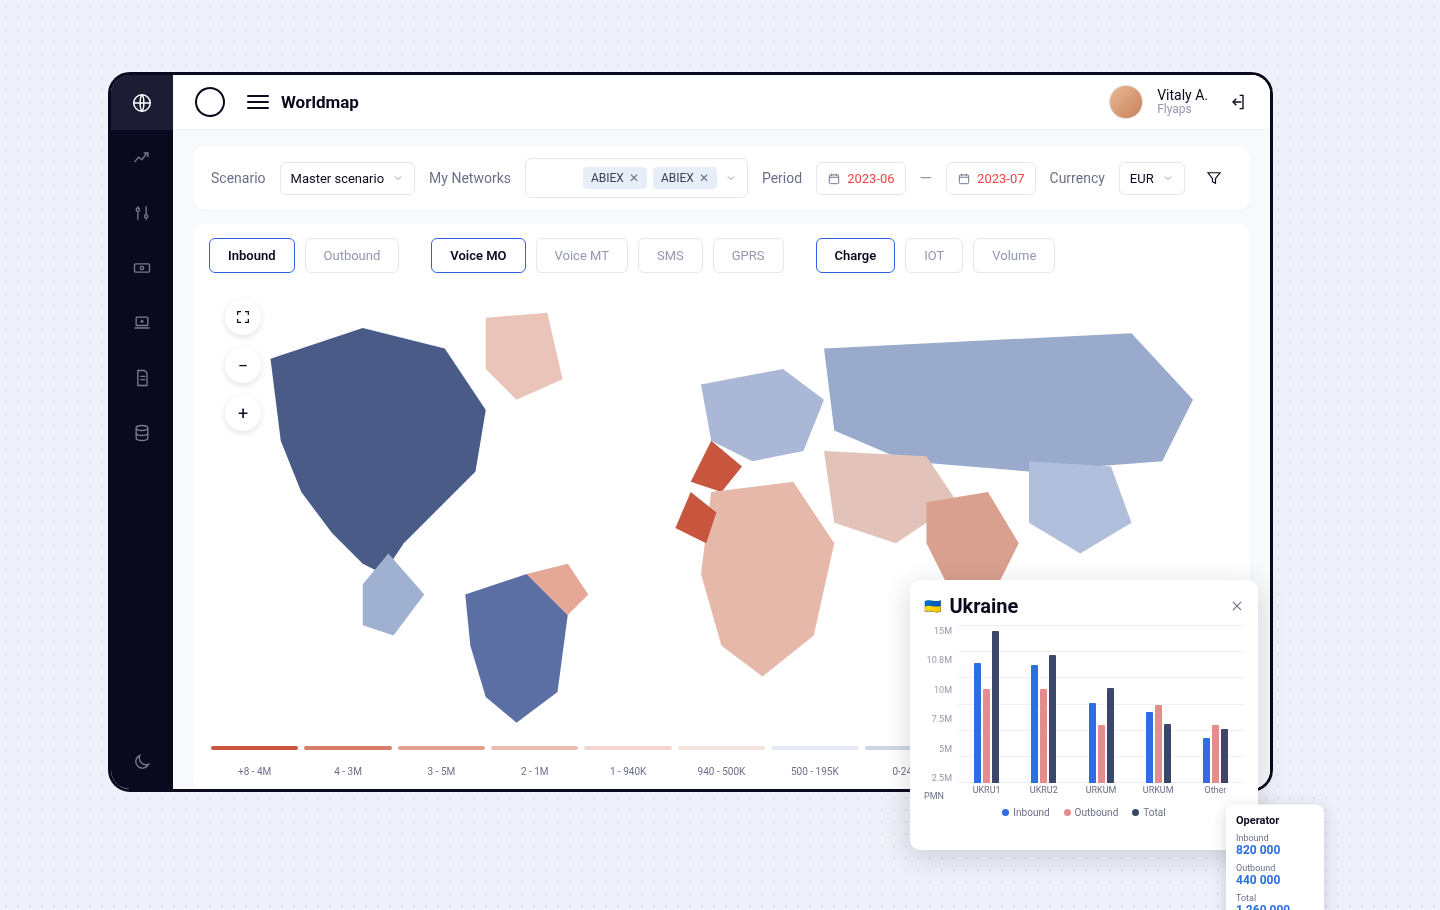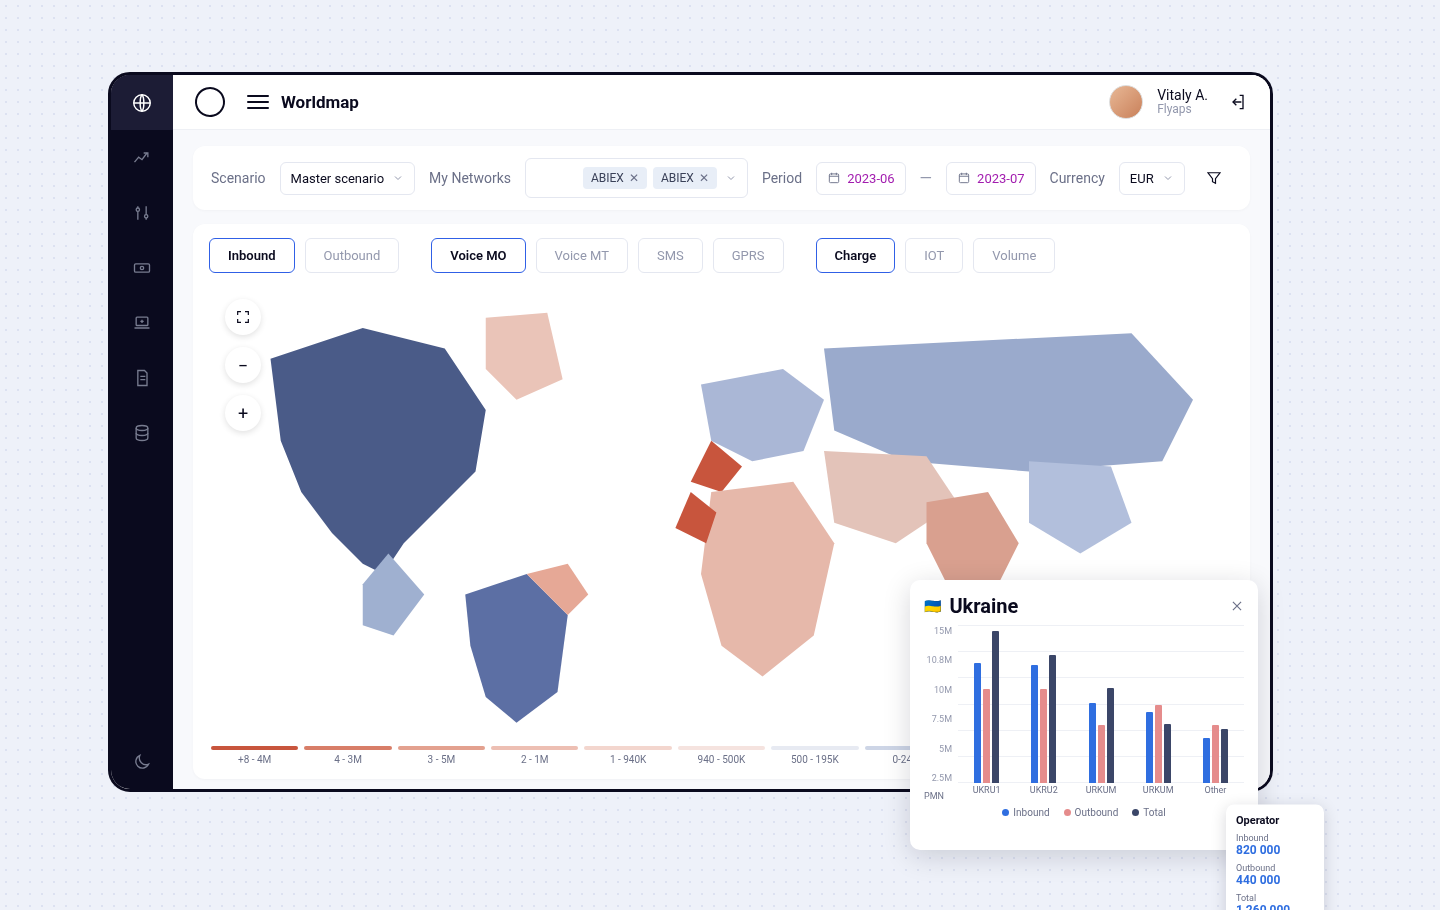--- a/index.html
+++ b/index.html
@@ -116,24 +116,24 @@
   display: flex;
   align-items: center;
   gap: 5px;
 }
 .chip .x { cursor: pointer; color: #6b7088; }
 .date-box {
   border: 1px solid #e4e7f0;
   border-radius: 6px;
   padding: 8px 10px;
   display: flex;
-  align-items: flex-start;
+  align-items: flex-end;
   gap: 6px;
   font-size: 13px;
-  color: #a21caf;
+  color: #ef4444;
   cursor: pointer;
 }
 .date-dash { color: #9398ad; }
 .filter-icon { cursor: pointer; color: #0a0a1e; margin-left: 6px; }
 .card {
   background: #fff;
   border-radius: 12px;
   padding: 14px 16px;
   flex: 1;
   box-shadow: 0 1px 3px rgba(0,0,0,0.03);
@@ -188,21 +188,21 @@
 .legend {
   display: flex;
   gap: 6px;
   padding: 8px 2px 0;
   flex-wrap: wrap;
 }
 .legend-item {
   display: flex;
   flex-direction: column;
   align-items: center;
-  gap: 4px;
+  gap: 16px;
   font-size: 10px;
   color: #6b7088;
   flex: 1;
 }
 .legend-swatch { width: 100%; height: 4px; border-radius: 2px; }
 
 
 .chart-popup {
   position: absolute;
   right: 88px;

